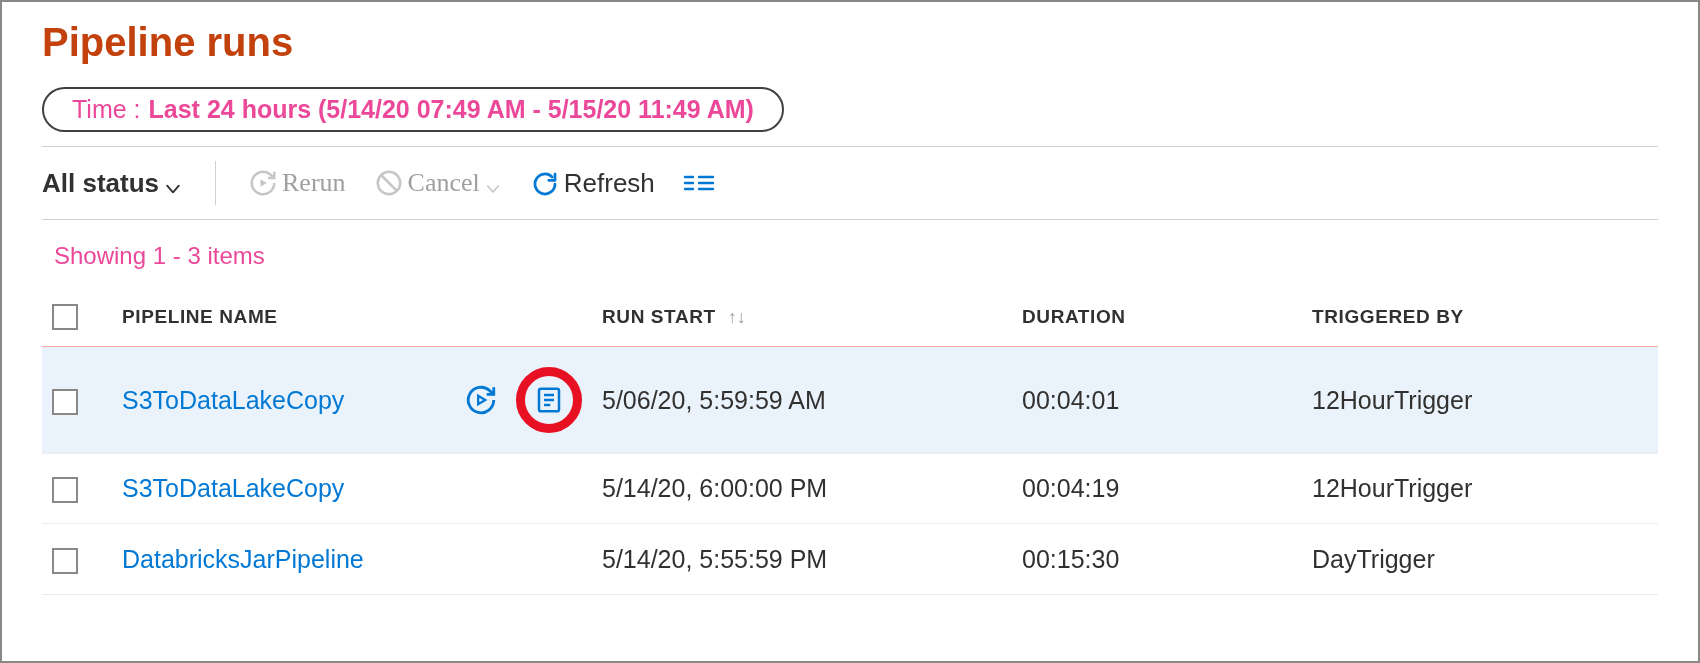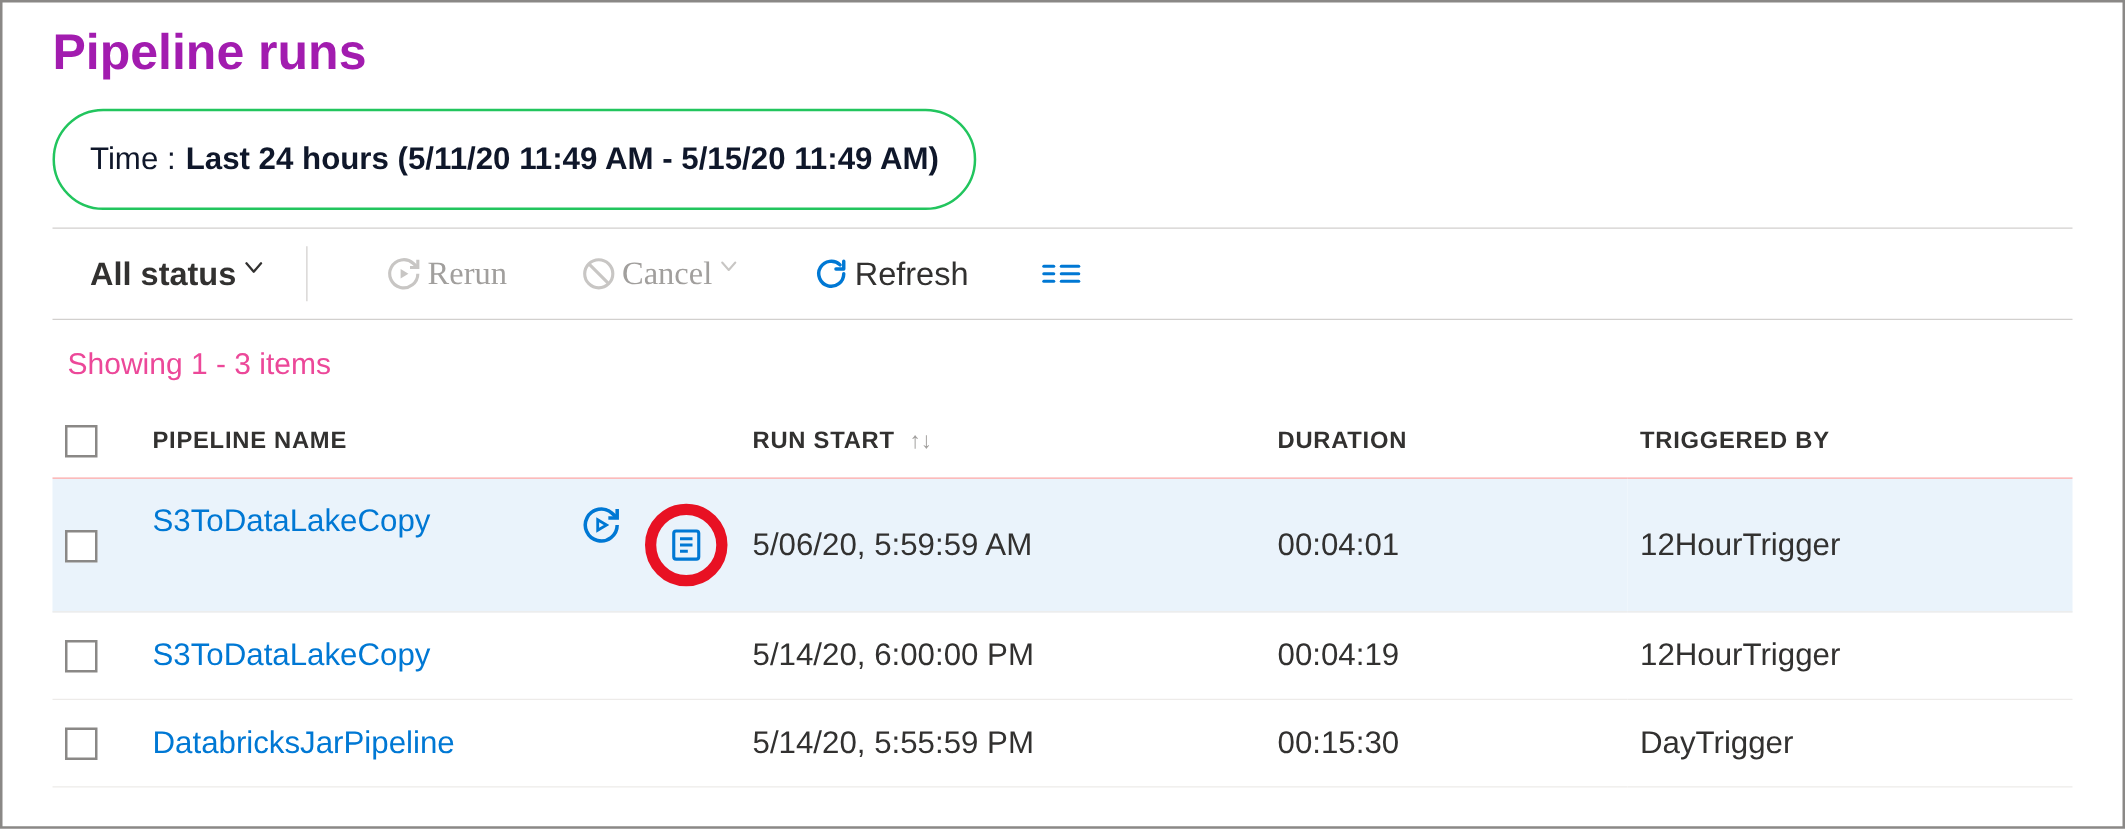--- a/index.html
+++ b/index.html
@@ -10,56 +10,55 @@
     width: 1700px;
     height: 663px;
     border: 2px solid #8a8886;
     padding: 18px 40px 0 40px;
     overflow: hidden;
   }
   .page-title {
     font-size: 40px;
     font-weight: 600;
     margin-bottom: 22px;
-    color: #a21caf;
+    color: #c2410c;
   }
   .filter-row {
     display: flex;
     gap: 50px;
     margin-bottom: 14px;
   }
   .pill {
     display: inline-flex;
     align-items: center;
-    border: 2px solid #22c55e;
+    border: 2px solid #404040;
     border-radius: 999px;
-    padding: 24px 28px;
+    padding: 6px 28px;
     font-size: 25px;
-    color: #0f172a;
+    color: #ec4899;
     white-space: nowrap;
     cursor: pointer;
   }
   .pill .prefix { font-weight: 400; margin-right: 8px; }
   .pill .value { font-weight: 600; }
   .toolbar {
     display: flex;
     align-items: center;
     gap: 28px;
     border-top: 1px solid #d2d0ce;
     border-bottom: 1px solid #d2d0ce;
     padding: 14px 0;
   }
   .toolbar .tb-item {
     display: inline-flex;
-    align-items: flex-start;
+    align-items: flex-end;
     gap: 4px;
     font-size: 26px;
     color: #323130;
     cursor: pointer;
-    margin-left: 30px;
   }
   .toolbar .tb-item.disabled {
     color: #a19f9d;
     cursor: default;
     font-family: Liberation Serif, serif;
   }
   .toolbar .tb-sep {
     width: 1px;
     height: 44px;
     background: #d2d0ce;
@@ -102,21 +101,21 @@
   .checkbox {
     width: 26px; height: 26px;
     border: 2px solid #8a8886;
     display: inline-block;
     cursor: pointer;
     background: #fff;
     vertical-align: middle;
   }
   .name-cell {
     display: flex;
-    align-items: flex-start;
+    align-items: center;
     gap: 14px;
   }
   .pipeline-link {
     color: #0078d4;
     cursor: pointer;
   }
   .spacer-grow { flex: 1; }
   .rerun-row-icon, .cons-icon {
     display: inline-flex;
     align-items: center;
@@ -141,21 +140,21 @@
   .col-trig { width: auto; }
 </style>
 </head>
 <body>
 
 <h1 class="page-title">Pipeline runs</h1>
 
 <div class="filter-row">
   <div class="pill">
     <span class="prefix">Time :</span>
-    <span class="value">Last 24 hours (5/11/20 11:49 AM - 5/15/20 11:49 AM)</span>
+    <span class="value">Last 24 hours (5/14/20 07:49 AM - 5/15/20 11:49 AM)</span>
   </div>
 </div>
 
 <div class="toolbar">
   <div class="tb-item">
     <span class="status-text">All status</span>
     <span class="chev">
       <svg class="icon" width="20" height="20" viewBox="0 0 24 24">
           <path d="M5 8l7 8 7-8" stroke="currentColor" stroke-width="2.2" fill="none" stroke-linecap="round" stroke-linejoin="round"></path>
         </svg>

